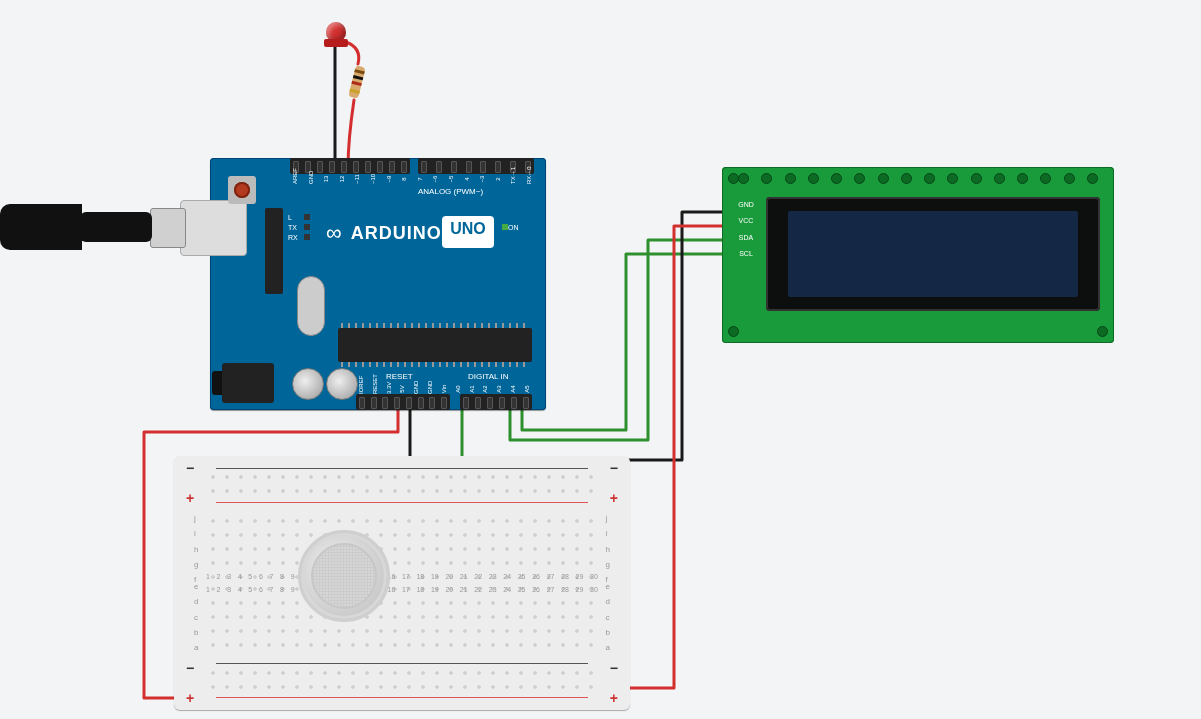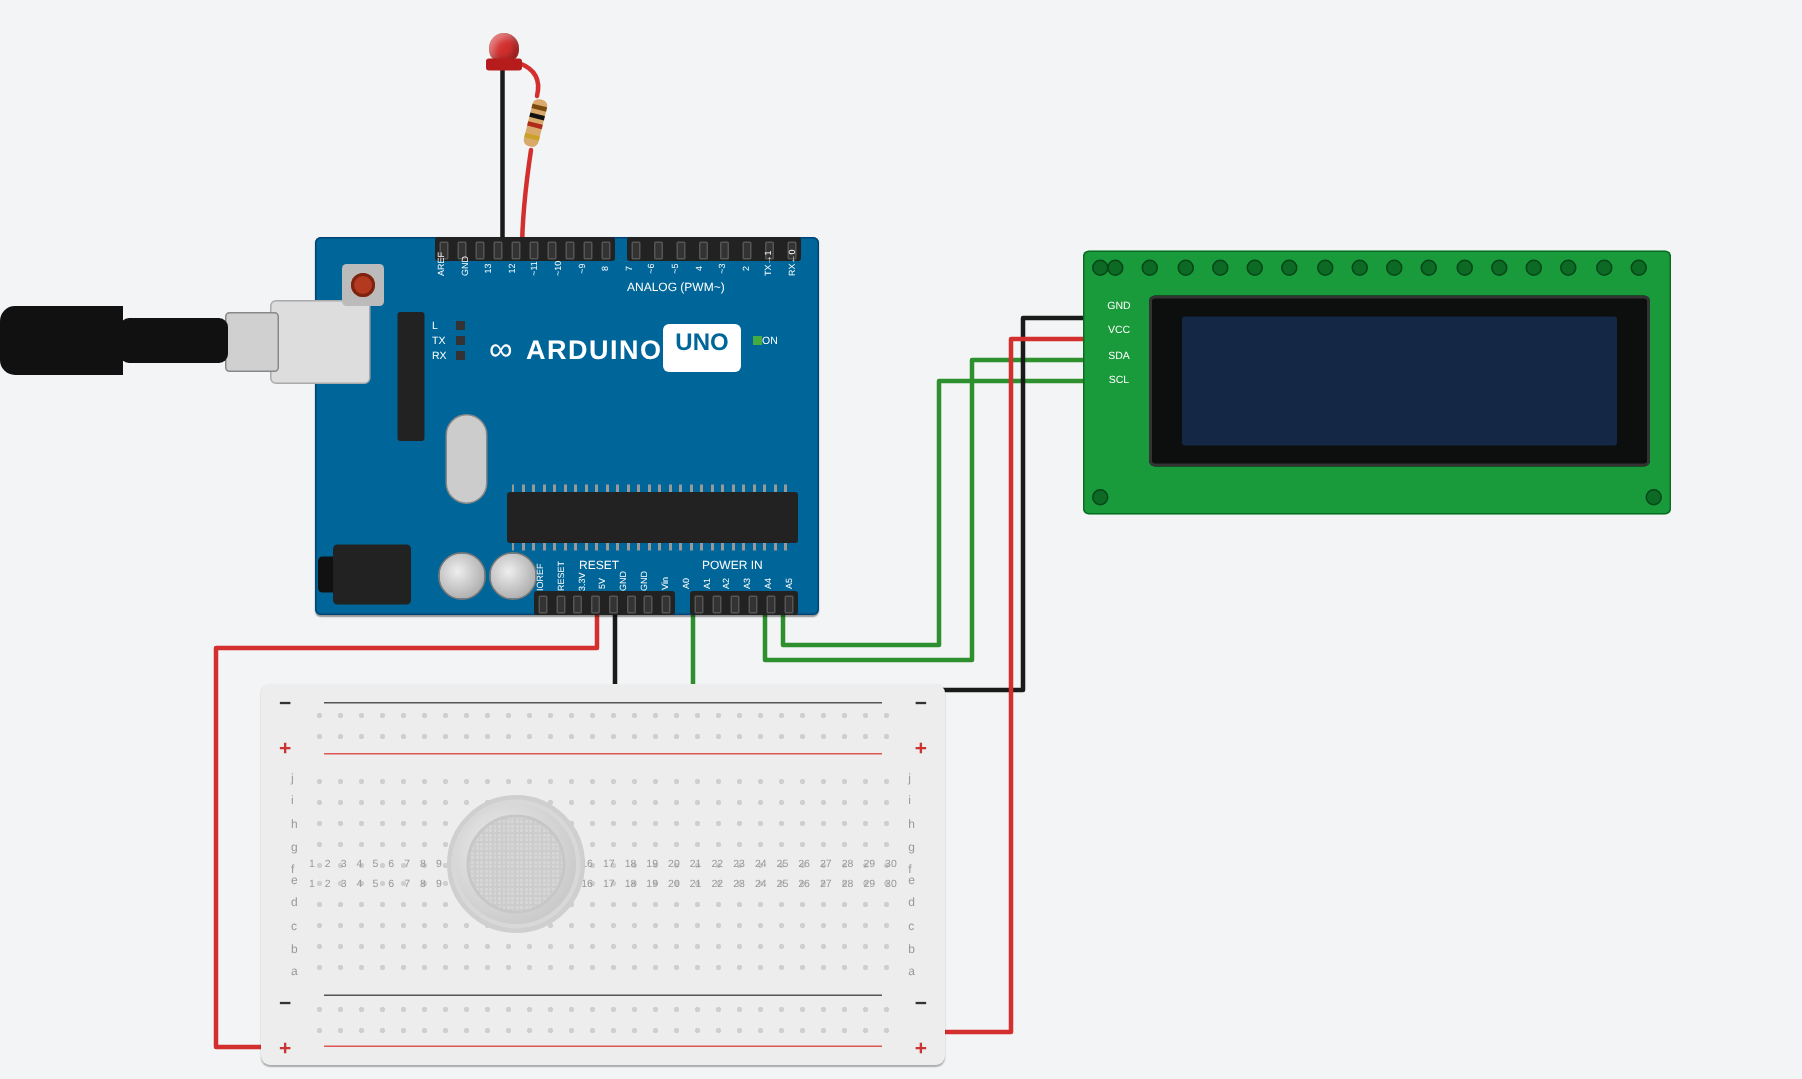--- a/index.html
+++ b/index.html
@@ -303,21 +303,21 @@
         <span>A0</span>
         <span>A1</span>
         <span>A2</span>
         <span>A3</span>
         <span>A4</span>
         <span>A5</span>
       </div>
 
     <div class="sectionlabel" id="lbl-digital">ANALOG (PWM~)</div>
     <div class="sectionlabel" id="lbl-power">RESET</div>
-    <div class="sectionlabel" id="lbl-analog">POWER IN</div>
+    <div class="sectionlabel" id="lbl-analog">DIGITAL IN</div>
   </div>
 
   <div id="led" class="abs">
     <div class="bulb"></div>
     <div class="base"></div>
   </div>
 
   <div class="resistor" id="res-led">
     <div class="body">
       <div class="band" style="top:4px;background:#7a4a10;"></div>

